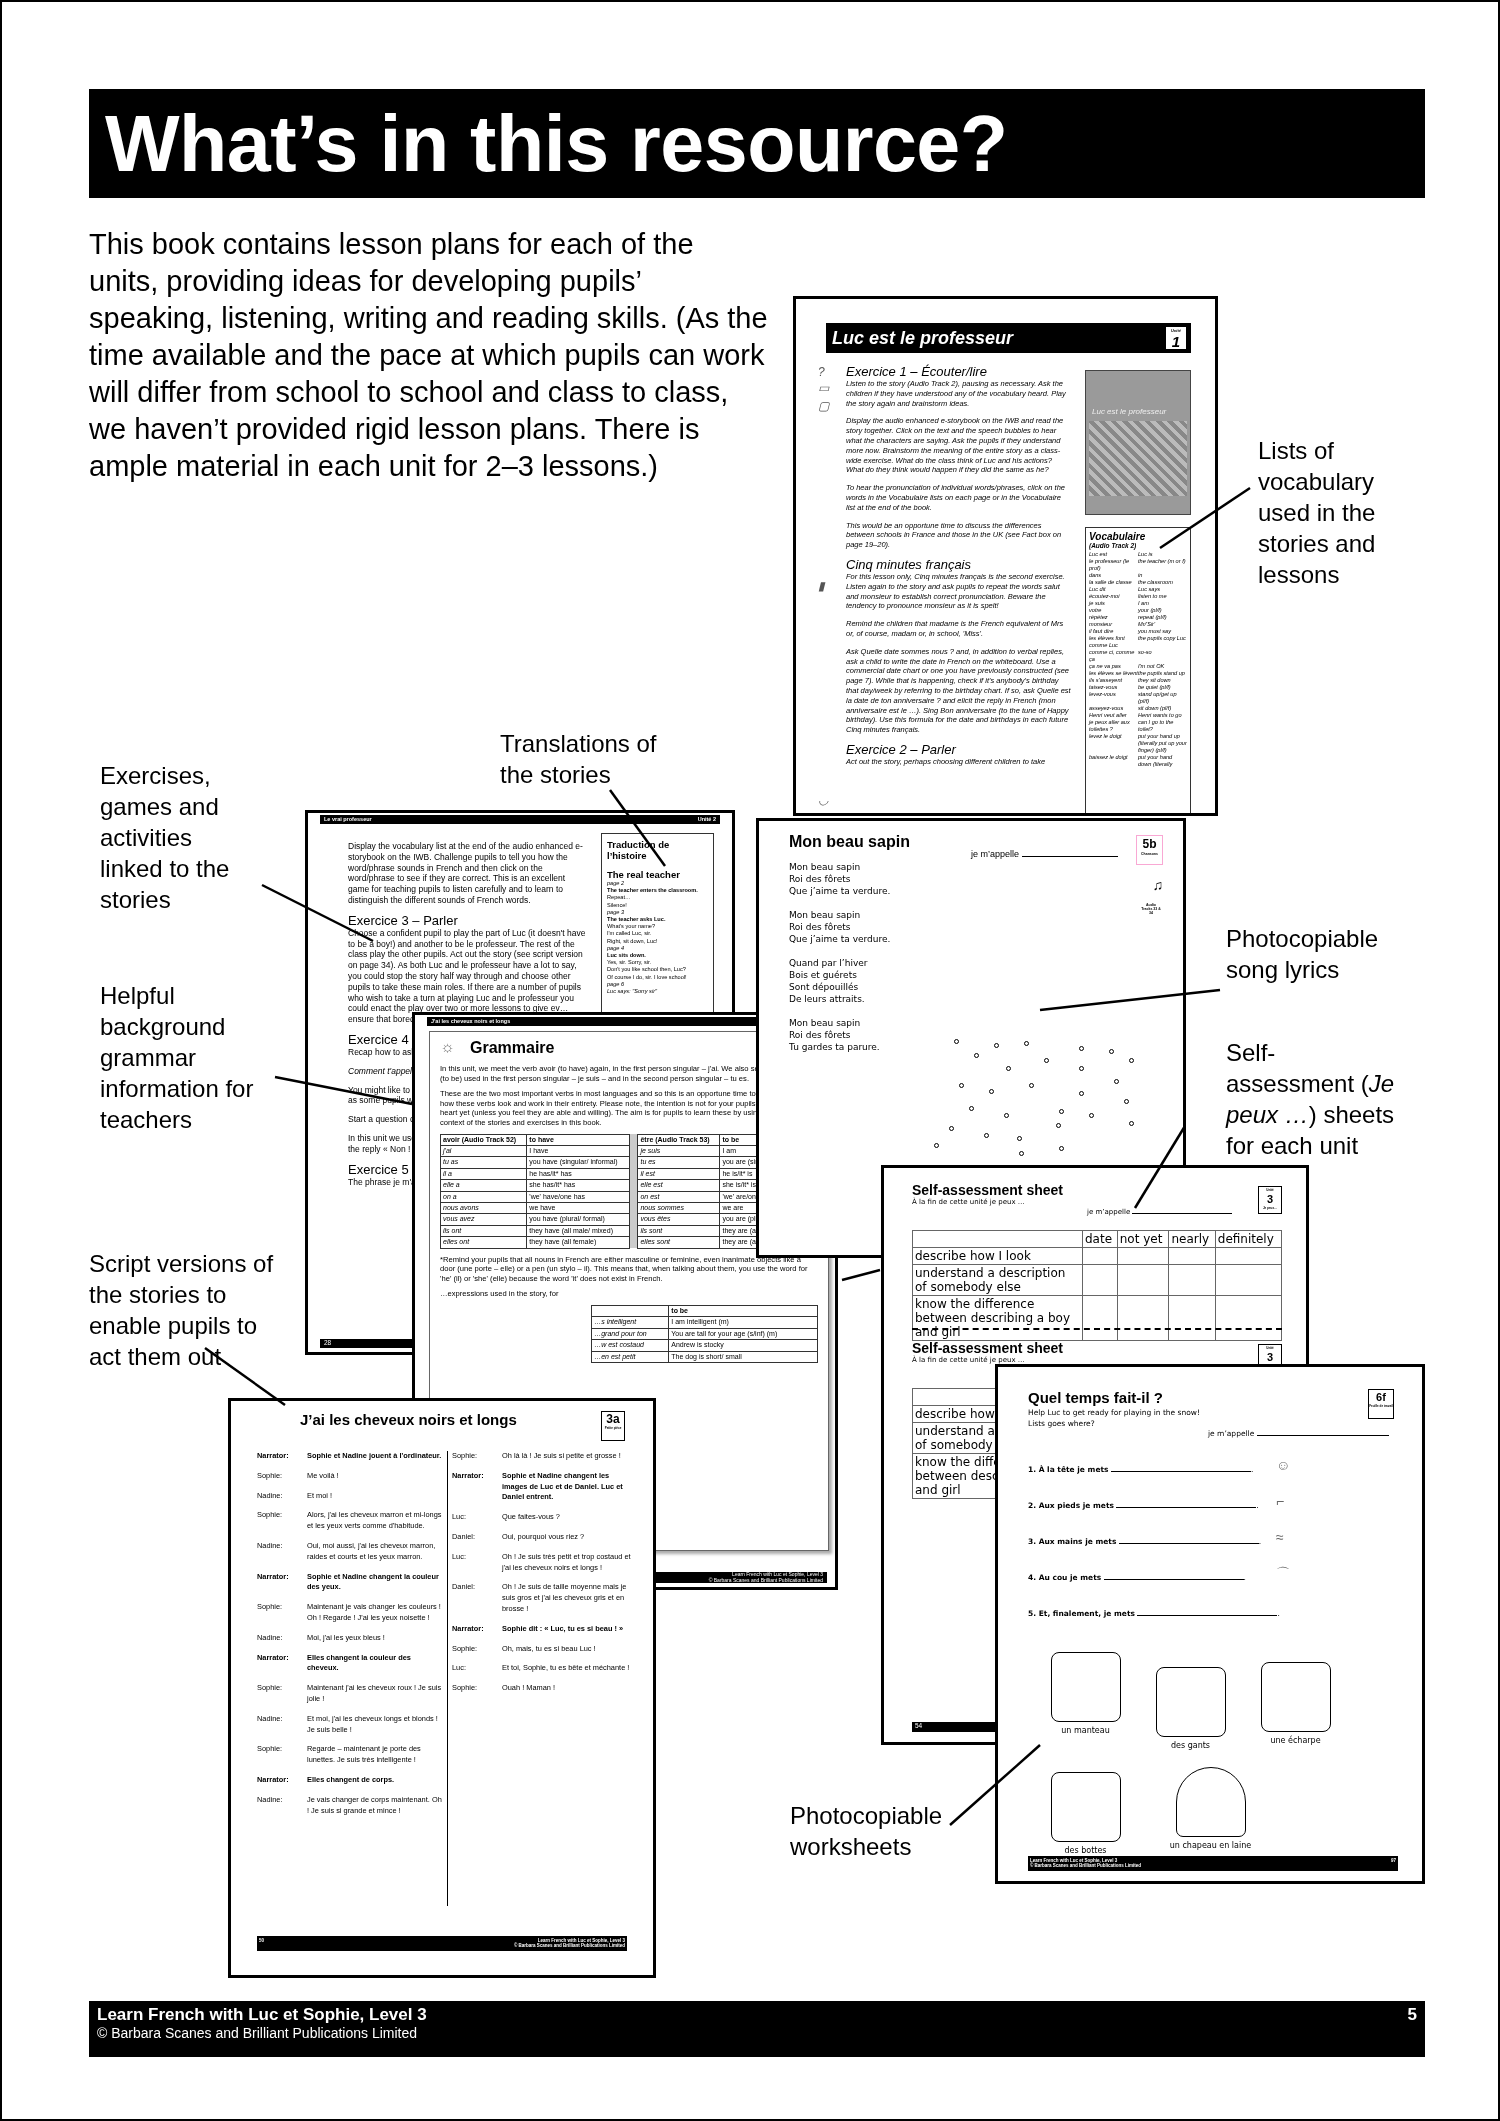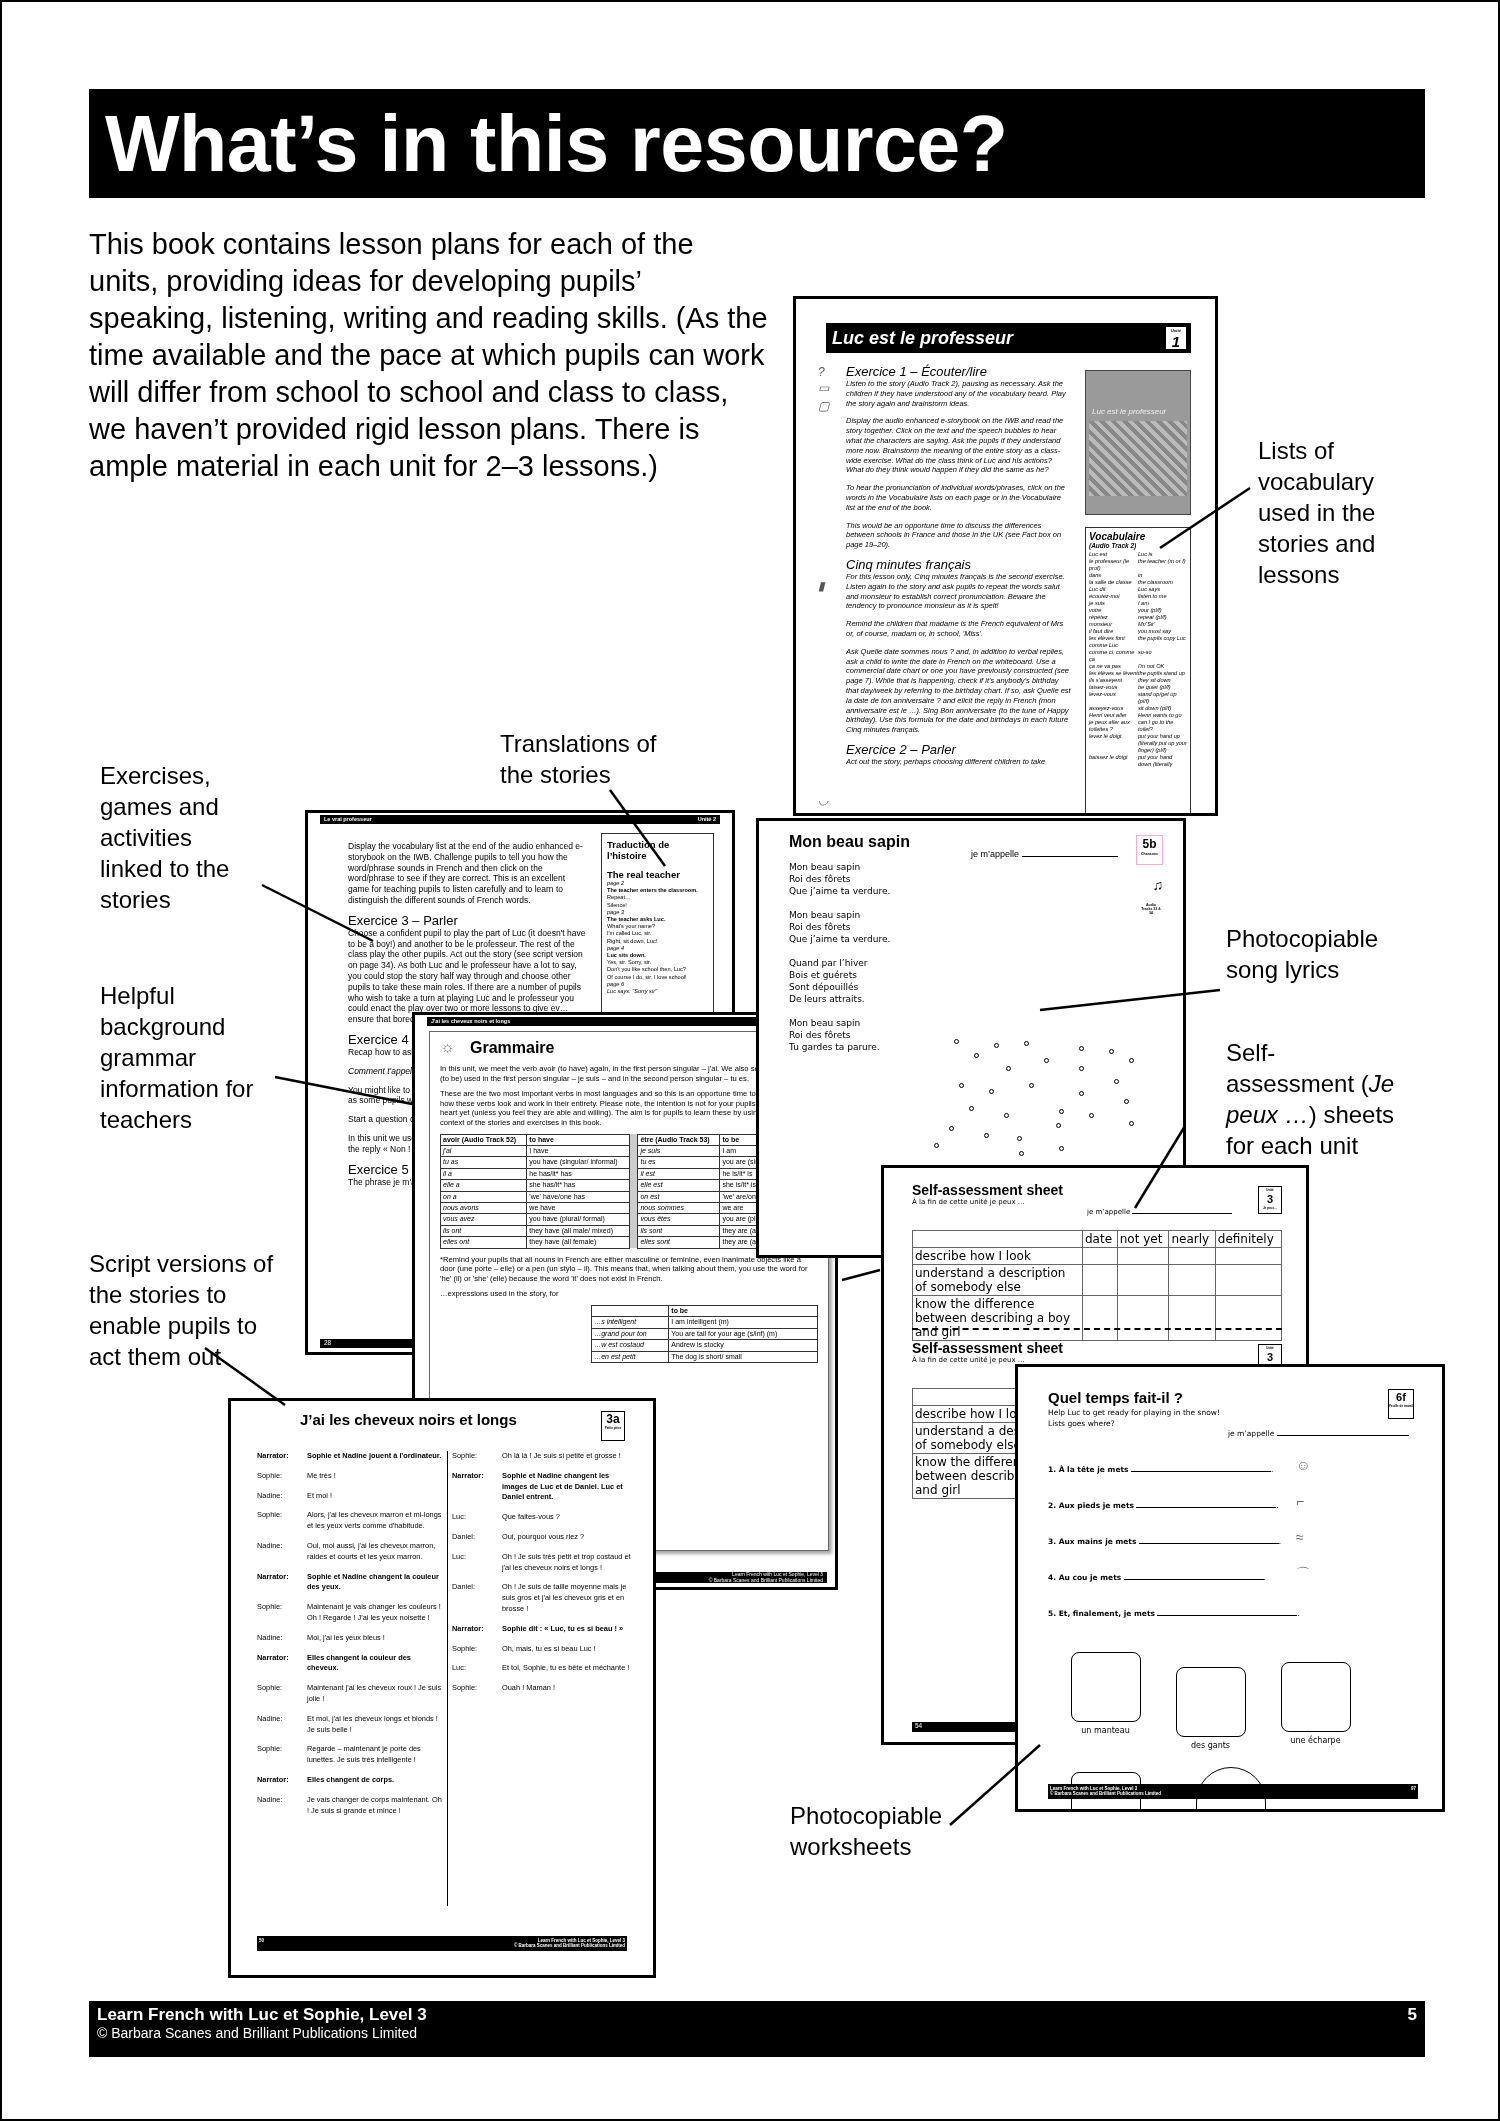--- a/index.html
+++ b/index.html
@@ -77,21 +77,21 @@
   #p5 .sa .sub { font-size: 7px; font-family: "DejaVu Sans", sans-serif; }
   #p5 .sa .nm { position: absolute; left: 175px; top: 26px; font-size: 7px; font-family: "DejaVu Sans", sans-serif; }
   #p5 .sa .nm span { display: inline-block; width: 100px; border-bottom: 1px solid #000; }
   #p5 .ub { position: absolute; right: 0; top: 4px; width: 24px; height: 28px; border: 1px solid #000; text-align: center; font-weight: bold; font-size: 11px; line-height: 12px; }
   #p5 .ub small { display: block; font-size: 3px; line-height: 6px; }
   #p5 table { position: absolute; left: 0; top: 48px; width: 370px; border-collapse: collapse; font-size: 12px; font-family: "DejaVu Sans", sans-serif; }
   #p5 td { border: 1px solid #666; height: 16px; padding: 1px 2px; }
   #p5 .dash { position: absolute; left: 28px; top: 160px; width: 370px; border-top: 2px dashed #000; }
 
   
-  #p6 { left: 995px; top: 1364px; width: 430px; height: 448px; margin-left: 20px; }
+  #p6 { left: 995px; top: 1364px; width: 430px; height: 520px; }
   #p6 h3 { position: absolute; left: 30px; top: 22px; font-size: 15px; }
   #p6 .sub { position: absolute; left: 30px; top: 40px; font-size: 7.5px; line-height: 11px; font-family: "DejaVu Sans", sans-serif; }
   #p6 .nm { position: absolute; left: 210px; top: 62px; font-size: 7.5px; font-family: "DejaVu Sans", sans-serif; }
   #p6 .nm span { display: inline-block; width: 132px; border-bottom: 1px solid #000; }
   #p6 .badge { position: absolute; right: 28px; top: 22px; width: 26px; height: 30px; border: 1px solid #000; text-align: center; font-weight: bold; font-size: 11px; line-height: 14px; }
   #p6 .badge small { display: block; font-size: 3px; line-height: 4px; }
   #p6 .q { position: absolute; left: 30px; font-size: 7.5px; font-family: "DejaVu Sans", sans-serif; }
   #p6 .q span { display: inline-block; width: 140px; border-bottom: 1px solid #000; }
   #p6 .qicon { position: absolute; left: 278px; font-size: 14px; color: #666; }
   #p6 .item { position: absolute; text-align: center; font-size: 8px; font-family: "DejaVu Sans", sans-serif; }
@@ -605,21 +605,21 @@
 <div class="page" id="p7">
   <h3>J’ai les cheveux noirs et longs</h3>
   <div class="badge"><span>3a</span><small>Petite pièce</small></div>
   <div class="col left" id="script-left">
       <div class="line nar">
         <span class="sp">Narrator:</span>
         <span>Sophie et Nadine jouent à l'ordinateur.</span>
       </div>
       <div class="line">
         <span class="sp">Sophie:</span>
-        <span>Me très !</span>
+        <span>Me voilà !</span>
       </div>
       <div class="line">
         <span class="sp">Nadine:</span>
         <span>Et moi !</span>
       </div>
       <div class="line">
         <span class="sp">Sophie:</span>
         <span>Alors, j'ai les cheveux marron et mi-longs et les yeux verts comme d'habitude.</span>
       </div>
       <div class="line">

